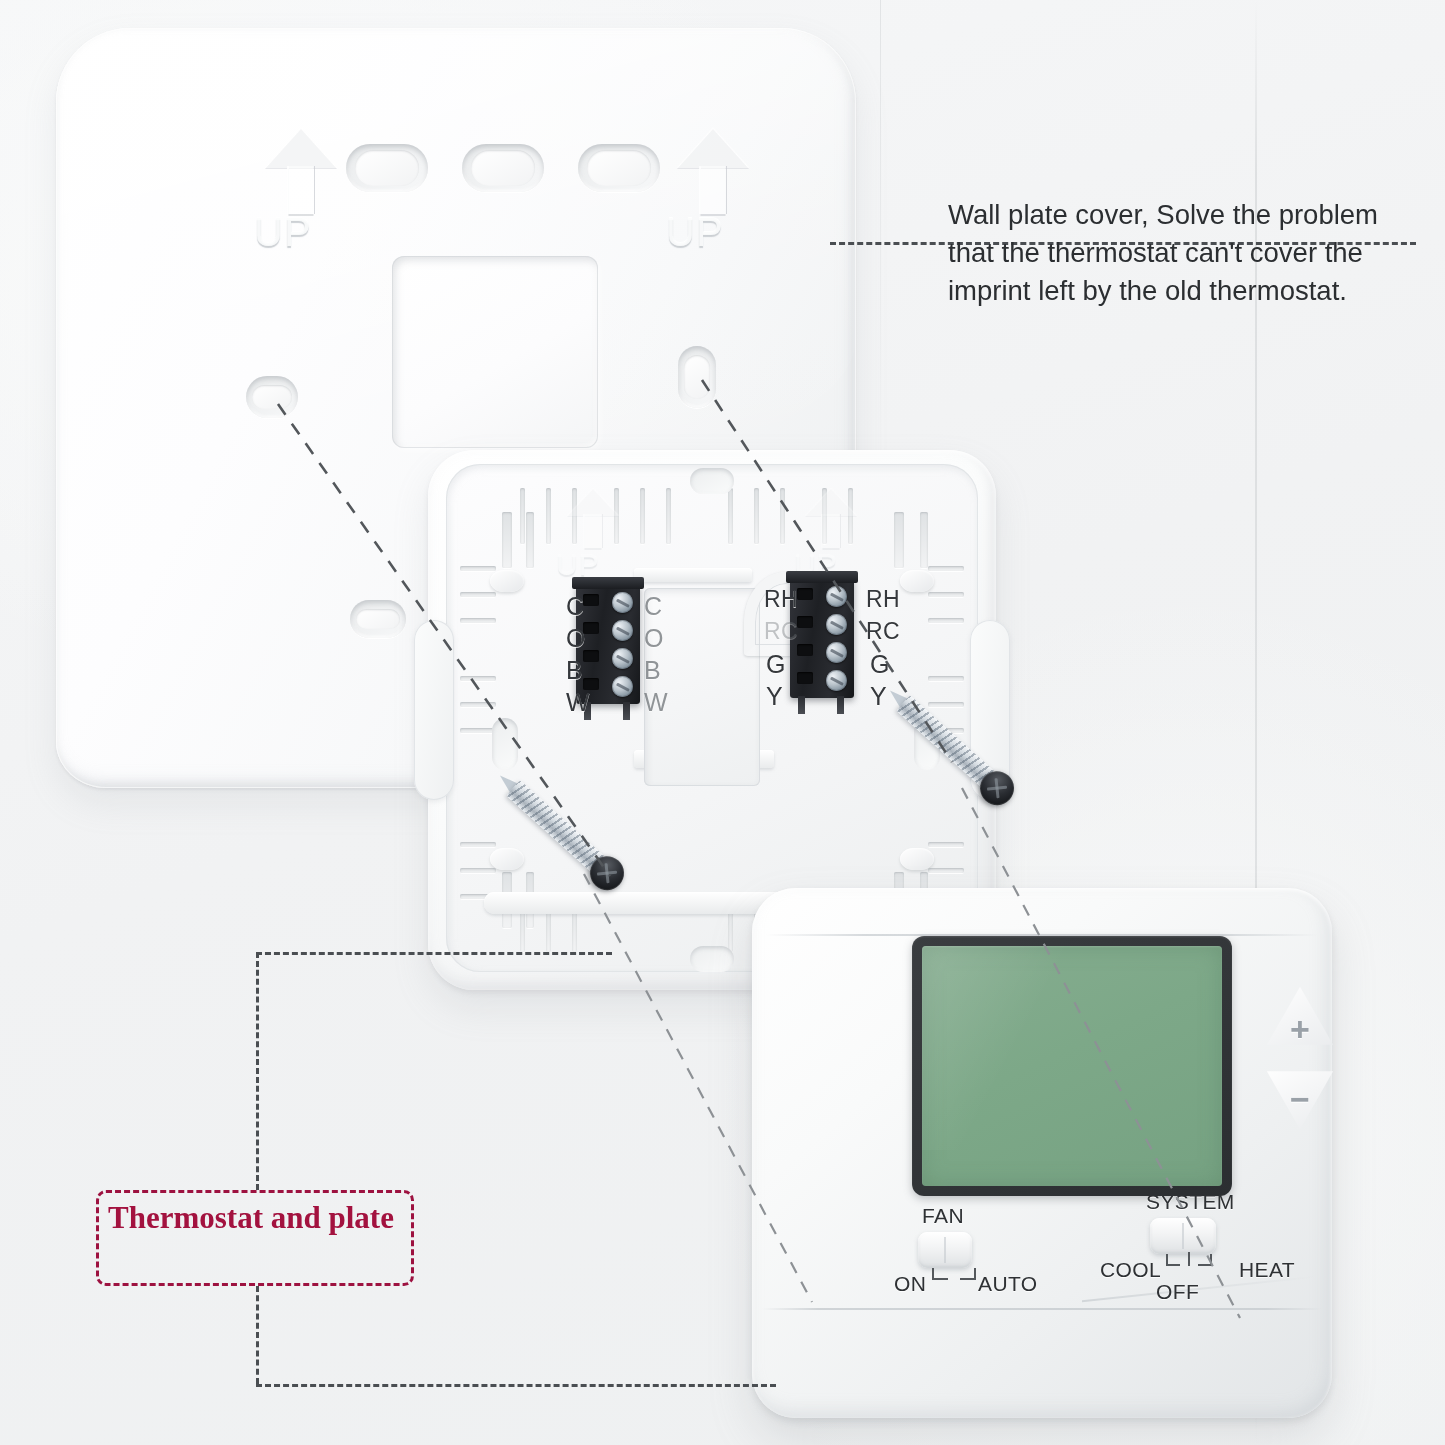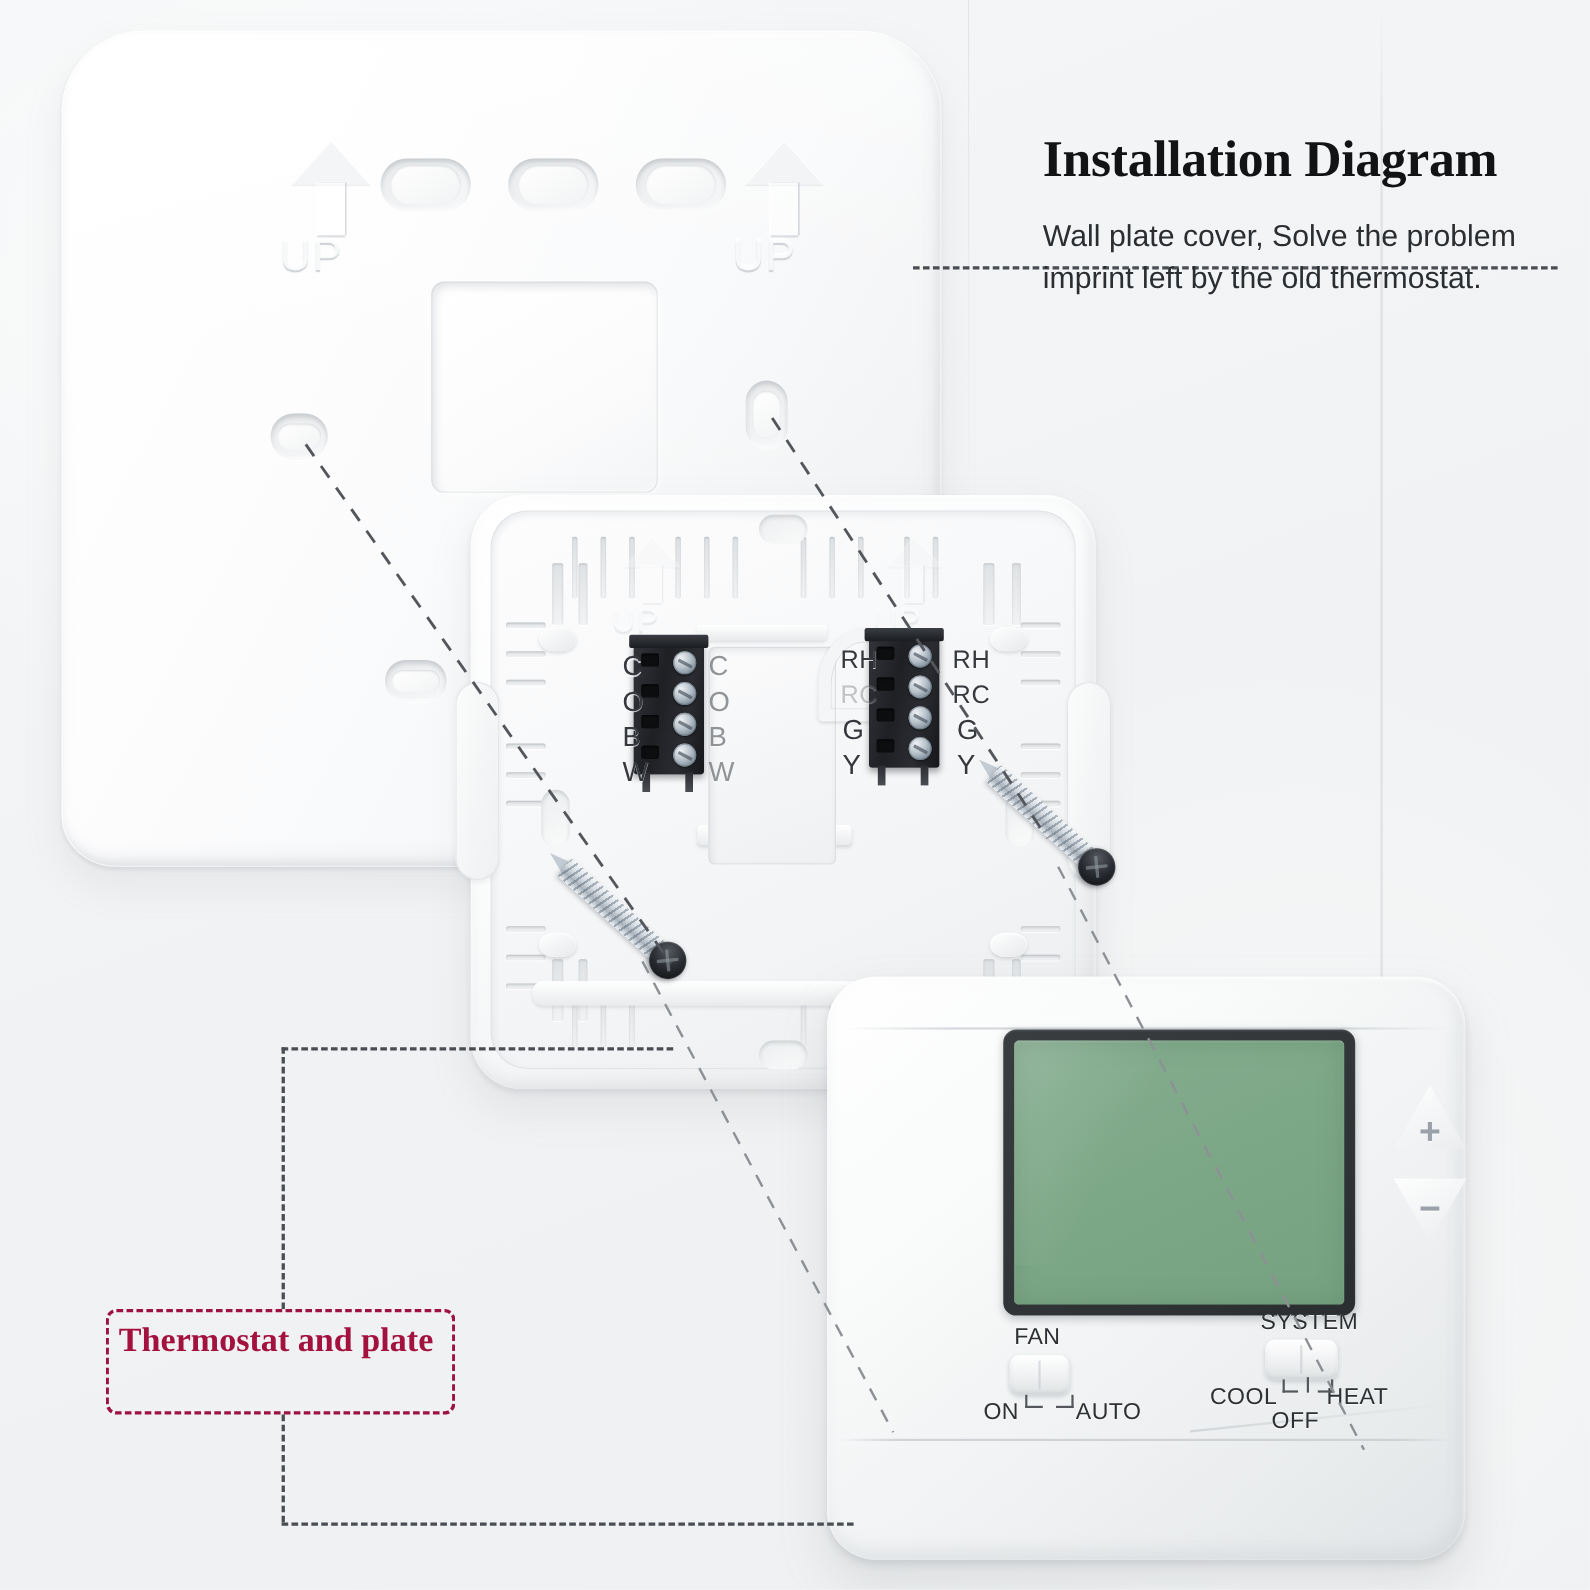--- a/index.html
+++ b/index.html
@@ -477,43 +477,43 @@
     <div class="sw" style="left:166px;top:344px;"></div>
     <div class="ctl-label" style="left:142px;top:384px;">ON</div>
     <div class="ctl-label" style="left:226px;top:384px;">AUTO</div>
     <div class="tick" style="left:180px;top:380px;width:14px;height:10px;border-width:0 0 2px 2px;"></div>
     <div class="tick" style="left:208px;top:380px;width:14px;height:10px;border-width:0 2px 2px 0;"></div>
 
     <div class="ctl-label" style="left:394px;top:302px;">SYSTEM</div>
     <div class="sw" style="left:398px;top:330px;width:66px;"></div>
     <div class="ctl-label" style="left:348px;top:370px;">COOL</div>
     <div class="ctl-label" style="left:404px;top:392px;">OFF</div>
-    <div class="ctl-label" style="left:454px;top:370px;">HEAT</div>
+    <div class="ctl-label" style="left:487px;top:370px;">HEAT</div>
     <div class="tick" style="left:414px;top:366px;width:12px;height:10px;border-width:0 0 2px 2px;"></div>
     <div class="tick" style="left:436px;top:364px;width:0;height:14px;border-width:0 0 0 2px;"></div>
     <div class="tick" style="left:446px;top:366px;width:12px;height:10px;border-width:0 2px 2px 0;"></div>
   </div>
 
   <div class="abs dash-h" style="left:830px;top:242px;width:586px;"></div>
 
   <svg class="leader" style="left:0;top:0;width:1445px;height:1445px;">
     <line x1="278" y1="404" x2="610" y2="876" stroke="#53575b" stroke-width="2.6" stroke-dasharray="13 11"></line>
     <line x1="702" y1="380" x2="952" y2="762" stroke="#53575b" stroke-width="2.6" stroke-dasharray="13 11"></line>
     <line x1="962" y1="788" x2="1240" y2="1318" stroke="#8d9195" stroke-width="2.2" stroke-dasharray="12 10"></line>
     <line x1="584" y1="874" x2="812" y2="1302" stroke="#8d9195" stroke-width="2.2" stroke-dasharray="12 10"></line>
   </svg>
 
   <div class="abs dash-v" style="left:256px;top:952px;height:238px;"></div>
   <div class="abs dash-h" style="left:256px;top:952px;width:356px;"></div>
   <div class="abs dash-v" style="left:256px;top:1286px;height:98px;"></div>
   <div class="abs dash-h" style="left:256px;top:1384px;width:520px;"></div>
 
-  <div class="abs" id="title">Installation Diagram</div>
   <div class="abs" id="calloutText">
     <div>Wall plate cover, Solve the problem</div>
+    <div>that the thermostat can't cover the</div>
     <div>imprint left by the old thermostat.</div>
   </div>
 
   <div class="abs" id="warnbox"></div>
   <div class="abs" id="warnText">
     <div>Thermostat and plate</div>
   </div>
 
 </div>
 

